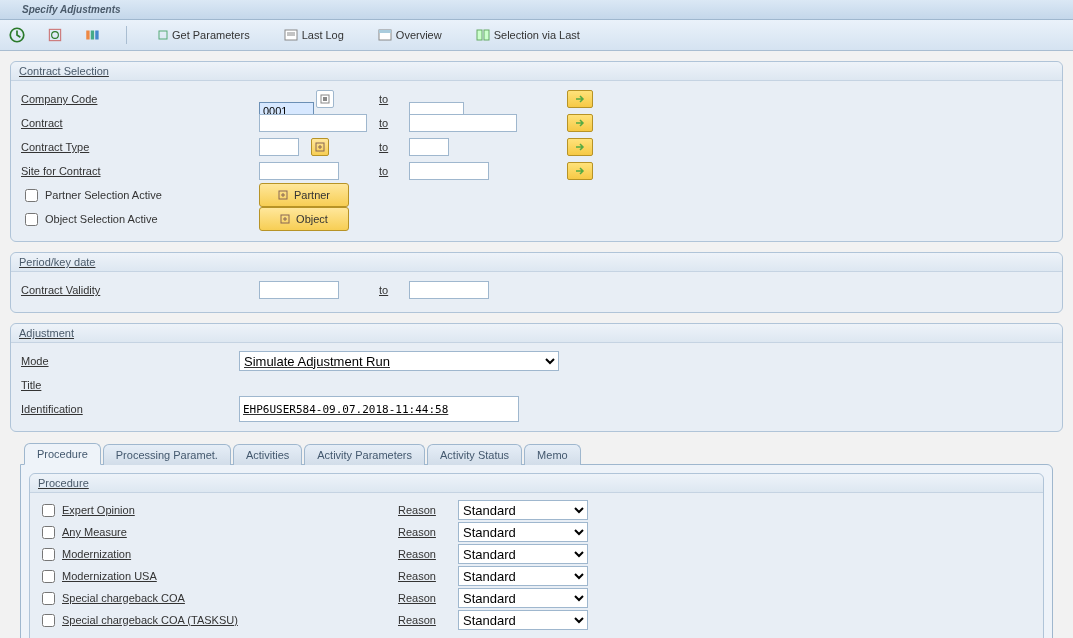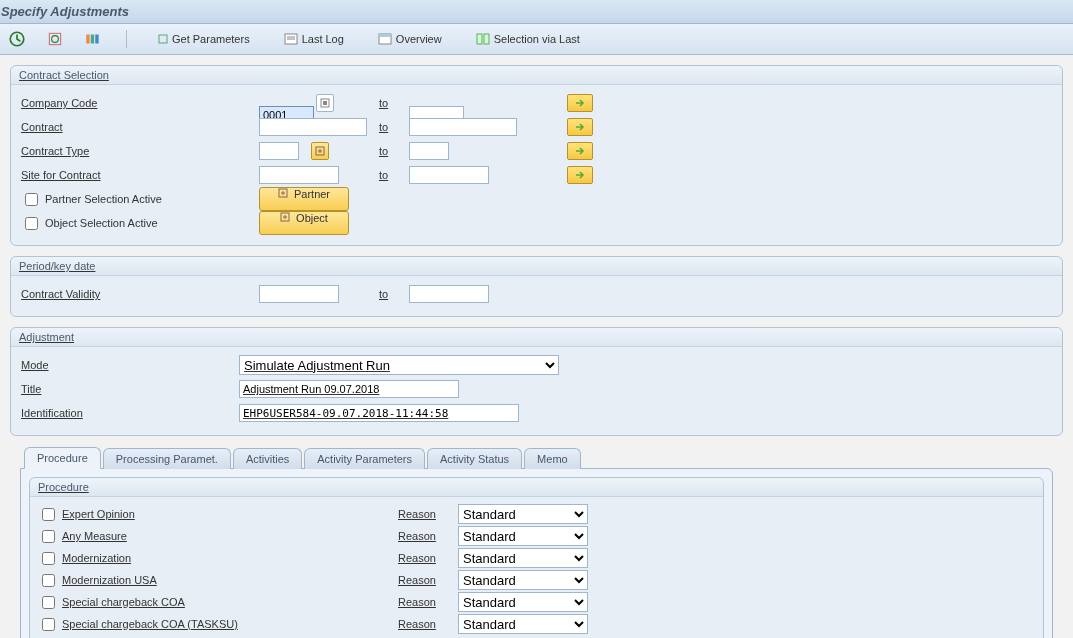--- a/index.html
+++ b/index.html
@@ -7,22 +7,22 @@
     margin: 0;
     font-family: Arial, sans-serif;
     font-size: 11px;
     color: #333;
     background: #f2f2f2;
     width: 1073px;
   }
   .title-bar {
     background: linear-gradient(to bottom, #dbe8f5, #c4d7ea);
     border-bottom: 1px solid #9fb7ce;
-    padding: 4px 1px;
-    font-size: 13px;
+    padding: 4px 22px;
+    font-size: 10px;
     font-style: italic;
     font-weight: bold;
     color: #4a5a6a;
   }
   .toolbar {
     background: linear-gradient(to bottom, #eaf2fa, #d5e3f1);
     border-bottom: 1px solid #a9bdd1;
     padding: 6px 8px;
     display: flex;
     align-items: center;
@@ -98,42 +98,42 @@
   .chk {
     display:inline-flex;align-items:center;gap:4px;
   }
   .chk input {width:13px;height:13px;}
   .pbtn {
     height:24px;
     min-width:90px;
     background: linear-gradient(to bottom,#ffe79b,#f7ce54);
     border:1px solid #b79326;
     border-radius:3px;
-    display:inline-flex;align-items:flex-start;justify-content:center;
+    display:inline-flex;align-items:center;justify-content:center;
     gap:6px;
     cursor:pointer;
     font-size:11px;
     padding:0 8px;
   }
   .f4 {
     width:18px;height:18px;
     border:1px solid #b79326;
     background:linear-gradient(to bottom,#ffe79b,#f7ce54);
     border-radius:2px;
     display:inline-flex;align-items:center;justify-content:center;
     cursor:pointer;
   }
   select.sap-sel {
     height:20px;
     border:1px solid #9fb7ce;
     background:#fff;
     font-size:13px;
   }
   .wide-in { width:220px; height:18px;border:1px solid #9fb7ce;background:#fff;font-size:11px;padding:0 3px;}
-  .ro-in { width:280px; height:18px;border:1px solid #9fb7ce;background:#fff;font-family:monospace;font-size:11px;padding:4px 3px;}
+  .ro-in { width:280px; height:18px;border:1px solid #9fb7ce;background:#fff;font-family:monospace;font-size:11px;padding:12px 3px;}
   
   .tabstrip {
     display:flex;
     align-items:flex-end;
     gap:2px;
     margin: 6px 0 0 14px;
   }
   .tab {
     background:linear-gradient(to bottom,#e6eef7,#d2dde9);
     border:1px solid #9fb7ce;
@@ -343,21 +343,20 @@
 
   <div class="group">
     <div class="group-title">Adjustment</div>
     <div class="group-body">
       <div class="row">
         <div class="lbl" style="width:220px">Mode</div>
         <select class="sap-sel" style="width:320px"><option>Simulate Adjustment Run</option></select>
       </div>
       <div class="row">
         <div class="lbl" style="width:220px">Title</div>
-        <input class="wide-in" value="Adjustment Run 09.07.2018" style="">
       </div>
       <div class="row">
         <div class="lbl" style="width:220px">Identification</div>
         <input class="ro-in" readonly="" value="EHP6USER584-09.07.2018-11:44:58" style="">
       </div>
     </div>
   </div>
 
   <div class="tabstrip">
     <div class="tab active">Procedure</div>

